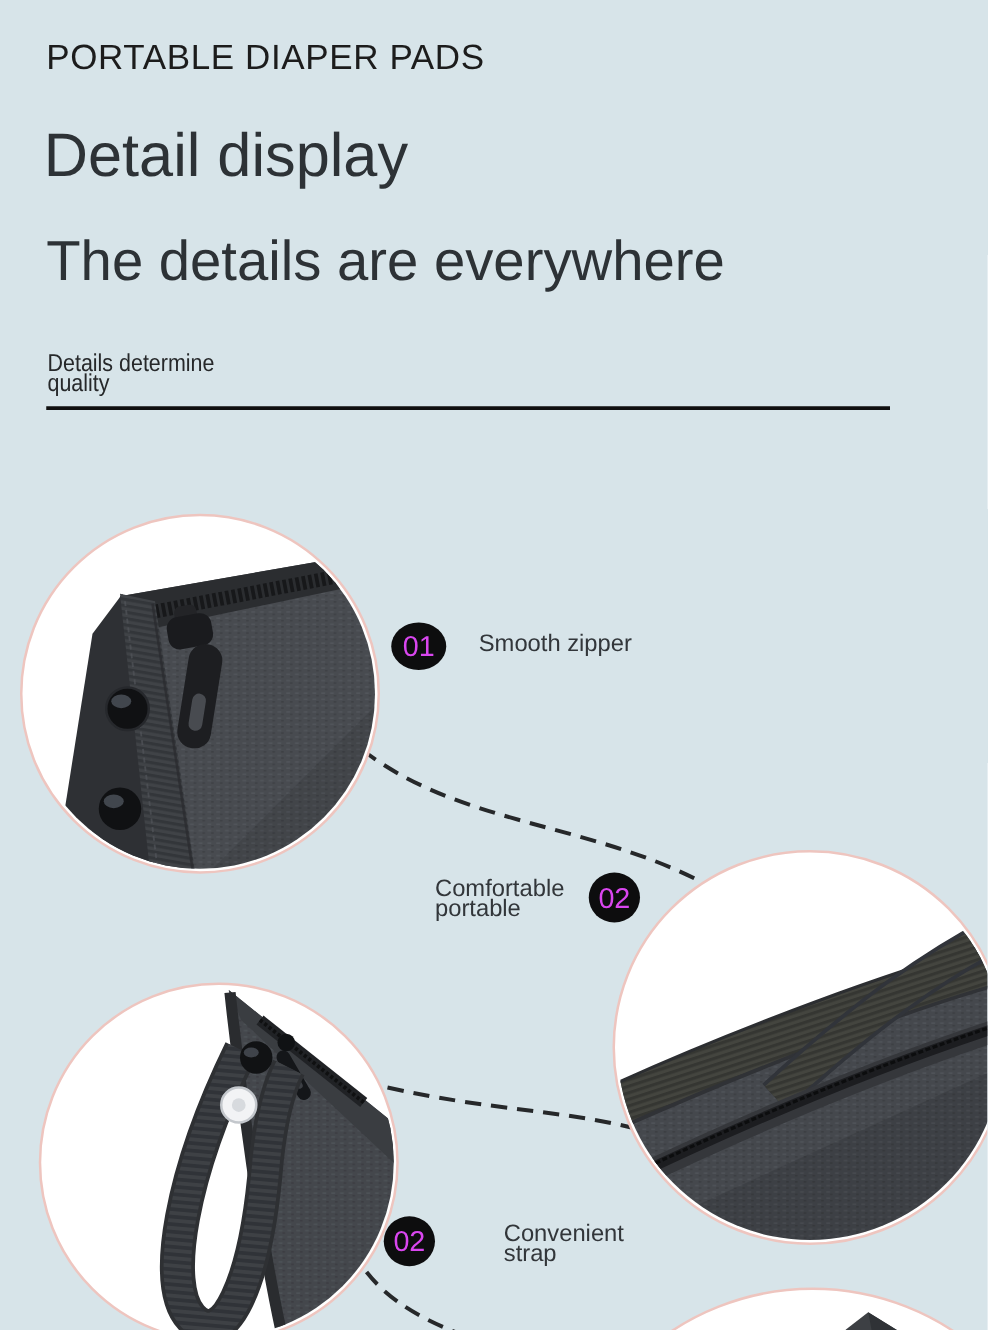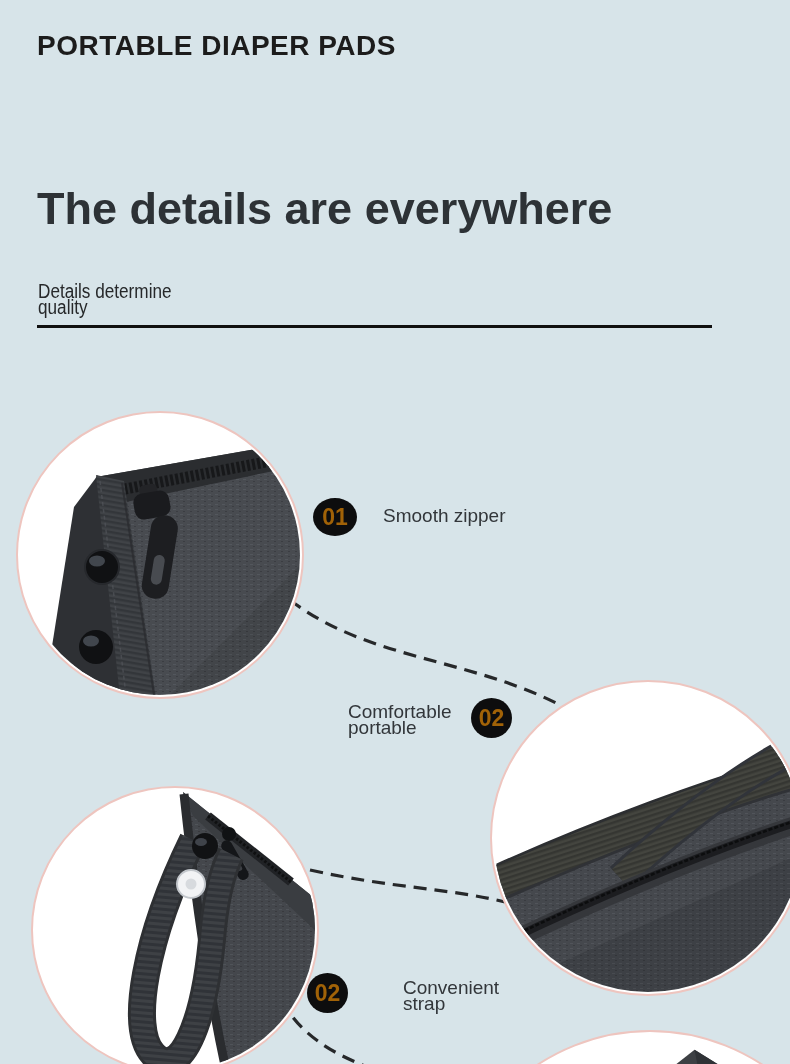--- a/index.html
+++ b/index.html
@@ -1,54 +1,55 @@
 <!DOCTYPE html>
 <html><head>
 <meta charset="utf-8">
 <style>
   html,body{margin:0;padding:0;}
   body{font-family:"Liberation Sans", sans-serif;}
   .page{position:relative;width:790px;height:1064px;background:#d7e4e9;overflow:hidden;}
 
-  .brand-title{position:absolute;left:37px;top:30px;font-size:28px;font-weight:bold;
+  .brand-title{position:absolute;left:37px;top:30px;font-size:28px;font-weight:normal;
     color:#1c1c1c;letter-spacing:.5px;}
   .section-title{position:absolute;left:35px;top:97px;font-size:49px;font-weight:400;color:#2d3236;}
-  .section-subtitle{position:absolute;left:37px;top:183px;font-size:45px;font-weight:700;color:#2d3236;}
+  .section-subtitle{position:absolute;left:37px;top:183px;font-size:45px;font-weight:400;color:#2d3236;}
   .tagline{position:absolute;left:38px;top:284px;font-size:19.5px;line-height:15.5px;
     color:#26282a;white-space:pre-line;transform:scaleX(.88);transform-origin:left top;}
   .rule{position:absolute;left:37px;top:325px;width:675px;height:3px;background:#101010;}
 
   .connector-svg{position:absolute;left:0;top:0;z-index:1;}
 
   .photo-circle{position:absolute;border-radius:50%;background:#ffffff;
     border:2px solid #eec5bf;overflow:hidden;z-index:2;box-sizing:border-box;}
   .photo-circle svg{display:block;width:100%;height:100%;}
   .c1{left:16px;top:411px;width:288px;height:288px;}
   .c2{left:490px;top:680px;width:316px;height:316px;}
   .c3{left:31px;top:786px;width:288px;height:288px;}
   .c4{left:445px;top:1030px;width:410px;height:410px;}
 
-  .badge{position:absolute;z-index:3;background:#0d0d0e;color:#a16207;border-radius:50%;
-    display:flex;align-items:center;justify-content:center;font-weight:bold;font-size:23px;}
+  .badge{position:absolute;z-index:3;background:#0d0d0e;color:#d946ef;border-radius:50%;
+    display:flex;align-items:center;justify-content:center;font-weight:normal;font-size:23px;}
   .b1{left:313px;top:498px;width:44px;height:38px;}
   .b2{left:471px;top:698px;width:41px;height:40px;}
   .b3{left:307px;top:973px;width:41px;height:40px;}
 
   .feature-label{position:absolute;z-index:3;font-size:19px;line-height:16px;
     color:#32363a;white-space:pre-line;}
   .l1{left:383px;top:508px;text-align:right;}
   .l2{left:348px;top:704px;}
   .l3{left:366px;top:980px;margin-left:37px;}
 </style>
 </head>
 <body>
 
 <div class="page">
 
   <div class="brand-title">PORTABLE DIAPER PADS</div>
+  <div class="section-title">Detail display</div>
   <div class="section-subtitle">The details are everywhere</div>
   <div class="tagline">Details determine
 quality</div>
   <div class="rule"></div>
 
   <svg class="connector-svg" width="790" height="1064" viewBox="0 0 790 1064">
     <path d="M290,600 C368,660 470,658 562,706" fill="none" stroke="#26282a" stroke-width="3.2" stroke-dasharray="13 8"></path>
     <path d="M310,870 C390,888 448,888 505,902" fill="none" stroke="#26282a" stroke-width="3.2" stroke-dasharray="13 8"></path>
     <path d="M282,1000 C298,1032 330,1054 376,1070" fill="none" stroke="#26282a" stroke-width="3.2" stroke-dasharray="13 8"></path>
   </svg>

